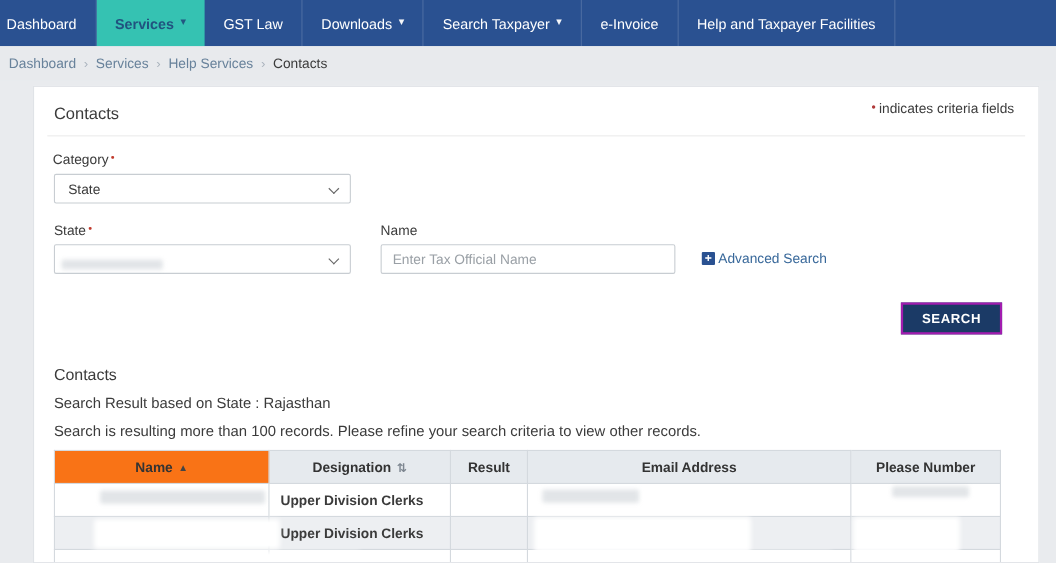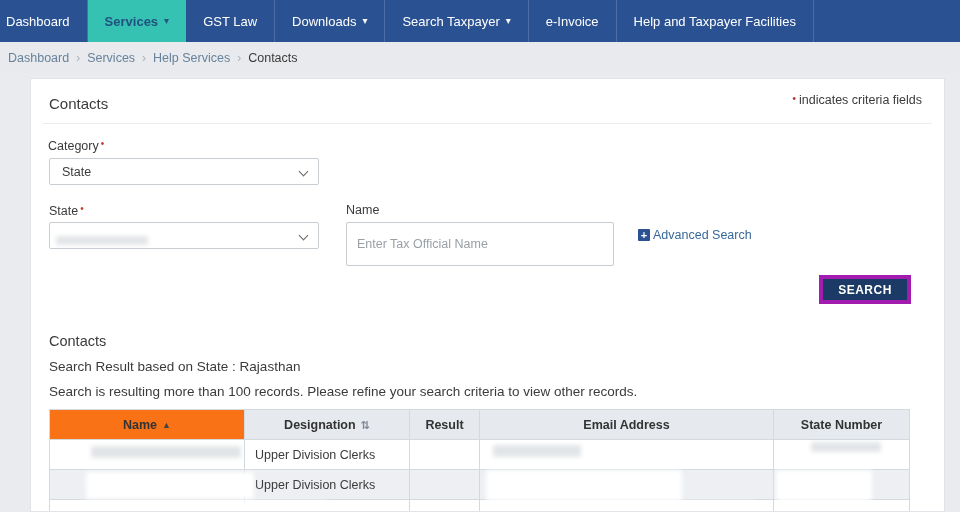--- a/index.html
+++ b/index.html
@@ -50,49 +50,49 @@
     position:absolute; width:270px; height:27px; background:#fff;
     border:1px solid #c8cdd2; border-radius:2px; font-size:12.5px; color:#3b3b3b;
     display:flex; align-items:center; padding:0 26px 0 12px; cursor:pointer;
   }
   .chevron {
     position:absolute; right:11px; top:9px; width:7px; height:7px;
     border-right:1.5px solid #666; border-bottom:1.5px solid #666;
     transform:rotate(45deg); pointer-events:none;
   }
   .text-input {
-    position:absolute; width:268px; height:44px; background:#fff;
+    position:absolute; width:268px; height:27px; background:#fff;
     border:1px solid #c8cdd2; border-radius:2px; font-size:12.5px; color:#3b3b3b;
     padding:0 10px; font-family:"Liberation Sans",sans-serif; outline:none;
   }
   .text-input::placeholder { color:#9aa0a6; }
 
   .adv-search {
     position:absolute; left:607px; top:149px; display:flex; align-items:center; gap:3px;
     font-size:12.5px; color:#38689a; cursor:pointer;
   }
   .plus-icon {
     width:12px; height:12px; background:#2a5191; color:#fff; font-size:11px; font-weight:bold;
     display:flex; align-items:center; justify-content:center; line-height:1; border-radius:1px;
   }
 
   .search-btn {
     position:absolute; left:788px; top:196px; width:92px; height:29px;
     background:#1b3a66; color:#fff; font-size:12px; font-weight:bold; letter-spacing:.5px;
-    border:4px solid #a21caf; cursor:pointer; font-family:"Liberation Sans",sans-serif;
+    border:2px solid #a21caf; cursor:pointer; font-family:"Liberation Sans",sans-serif;
   }
 
   .section-title { position:absolute; left:18px; top:254px; font-size:14.5px; color:#3b3b3b; }
   .result-summary { position:absolute; left:18px; top:280px; font-size:13.5px; color:#3b3b3b; }
   .result-note { position:absolute; left:18px; top:305px; font-size:13.5px; color:#3b3b3b; }
 
   
   .table-wrap { position:absolute; left:18px; top:330px; width:860px; }
   table { border-collapse:collapse; width:860px; table-layout:fixed; font-size:12.5px; }
-  th, td { border:1px solid #d4d9de; height:30px; padding:0 10px; }
+  th, td { border:1px solid #d4d9de; height:30px; padding:0 10px;font-weight:bold; }
   th { background:#e6eaee; font-weight:bold; text-align:center; color:#333; cursor:pointer; }
   th.static { cursor:default; }
   th.name-col { background:#f97316; }
   td { background:#fff; color:#3b3b3b; text-align:left; }
   tr.alt td { background:#edeff2; }
   .sort-asc { font-size:9px; color:#444; margin-left:5px; vertical-align:1px; }
   .sort-both { font-size:11px; color:#7d8690; margin-left:5px; }
 
   
   .smudge {
@@ -195,21 +195,21 @@
       <thead>
         <tr>
           <th class="name-col">
             <span>Name</span><span class="sort-asc">▲</span>
           </th>
           <th>
             <span>Designation</span><span class="sort-both">⇅</span>
           </th>
           <th class="static">Result</th>
           <th class="static">Email Address</th>
-          <th class="static">State Number</th>
+          <th class="static">Please Number</th>
         </tr>
       </thead>
       <tbody>
         <tr>
           <td></td>
           <td>Upper Division Clerks</td>
           <td></td>
           <td></td>
           <td></td>
         </tr>

